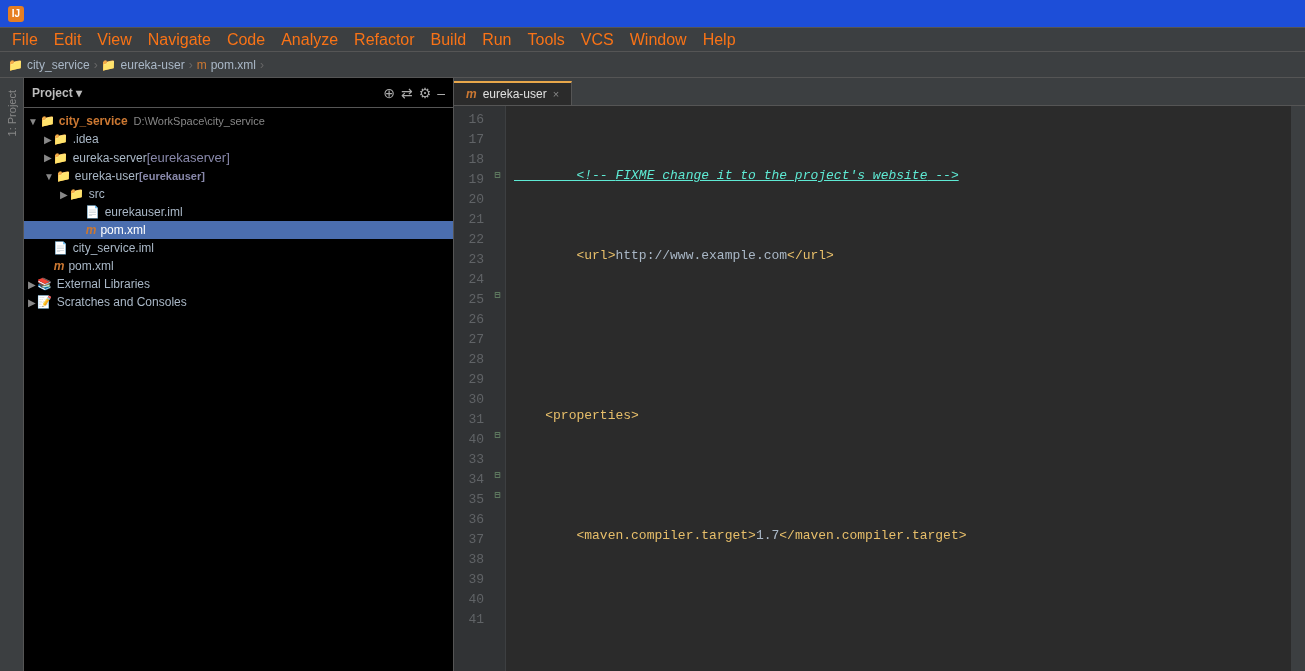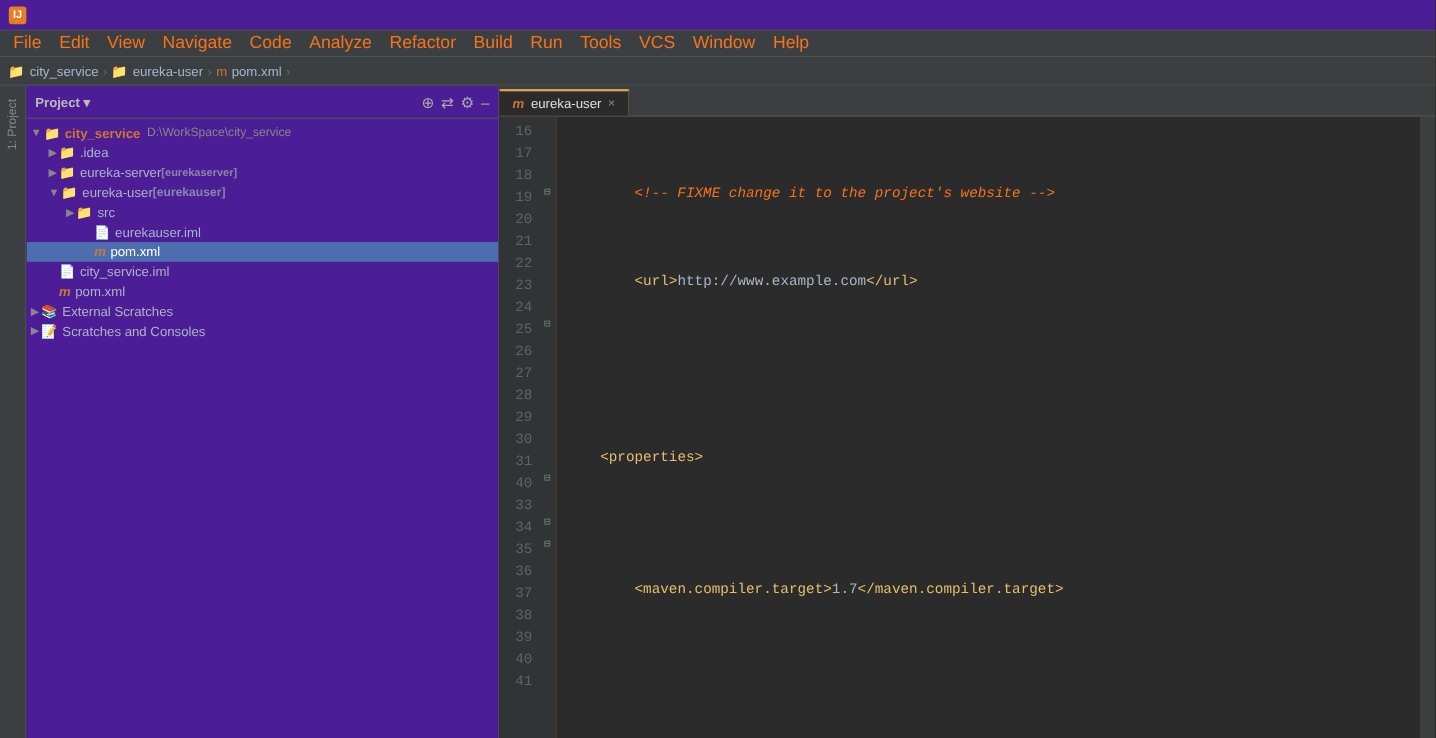--- a/index.html
+++ b/index.html
@@ -1,20 +1,20 @@
 <!DOCTYPE html>
 <html><head>
   <meta charset="utf-8">
   <style>
     * { margin: 0; padding: 0; box-sizing: border-box; }
     body { font-family: 'Segoe UI', Arial, sans-serif; font-size: 12px; background: #2b2b2b; color: #a9b7c6; overflow: hidden; }
 
     
     #titlebar {
-      background: #4c1d95;
+      background: #1d4ed8;
       color: #bbbbbb;
       font-size: 12px;
       padding: 4px 8px;
       display: flex;
       align-items: center;
       gap: 6px;
       border-bottom: 1px solid #555;
       height: 28px;
     }
     #titlebar .app-icon {
@@ -58,21 +58,21 @@
     
     #main {
       display: flex;
       height: calc(671px - 28px - 24px - 26px);
     }
 
     
     #sidebar {
       width: 430px;
       min-width: 200px;
-      background: #4c1d95;
+      background: #000000;
       border-right: 1px solid #555;
       display: flex;
       flex-direction: column;
       overflow: hidden;
     }
     #sidebar-header {
       display: flex;
       align-items: center;
       justify-content: space-between;
       padding: 4px 8px;
@@ -163,21 +163,21 @@
       padding: 4px 8px;
       line-height: 1.6;
       overflow-x: auto;
       white-space: pre;
     }
     .line { display: flex; align-items: flex-start; min-height: 20px; line-height: 20px; }
 
     
     .xml-tag { color: #e8bf6a; }
     .xml-bracket { color: #e8bf6a; }
-    .xml-comment { color: #f97316; font-style: italic; }
+    .xml-comment { color: #5eead4; font-style: italic; text-decoration: underline; }
     .fold-icon { color: #6b8e6b; font-size: 10px; cursor: pointer; }
 
     
     #vertical-toolbar-left {
       width: 24px;
       background: #3c3f41;
       border-right: 1px solid #555;
       display: flex;
       flex-direction: column;
       align-items: center;
@@ -290,21 +290,21 @@
         <span class="tree-arrow">▶</span>
         <span class="icon folder-icon">📁</span>
         <span>.idea</span>
       </div>
 
       <div class="tree-item">
         <span class="indent" style="width:16px"></span>
         <span class="tree-arrow">▶</span>
         <span class="icon folder-icon">📁</span>
         <span>eureka-server </span>
-        <span style="color:#8888aa;font-weight:bold;font-size:10px;">[eurekaserver]</span>
+        <span style="color:#8888aa;font-weight:normal;font-size:13px;">[eurekaserver]</span>
       </div>
 
       <div class="tree-item">
         <span class="indent" style="width:16px"></span>
         <span class="tree-arrow">▼</span>
         <span class="icon folder-icon">📁</span>
         <span>eureka-user </span>
         <span style="color:#8888aa;font-weight:bold;font-size:11px;">[eurekauser]</span>
       </div>
 
@@ -340,21 +340,21 @@
         <span class="indent" style="width:16px"></span>
         <span class="tree-arrow" style="visibility:hidden">▶</span>
         <span class="icon" style="color:#cc7832;margin-right:4px;font-style:italic;font-weight:bold;">m</span>
         <span>pom.xml</span>
       </div>
 
       <div class="tree-item">
         <span class="indent" style="width:0px"></span>
         <span class="tree-arrow">▶</span>
         <span class="icon" style="color:#aaa;margin-right:4px;">📚</span>
-        <span>External Scratches</span>
+        <span>External Libraries</span>
       </div>
 
       <div class="tree-item">
         <span class="indent" style="width:0px"></span>
         <span class="tree-arrow">▶</span>
         <span class="icon" style="color:#aaa;margin-right:4px;">📝</span>
         <span>Scratches and Consoles</span>
       </div>
 
     </div>

